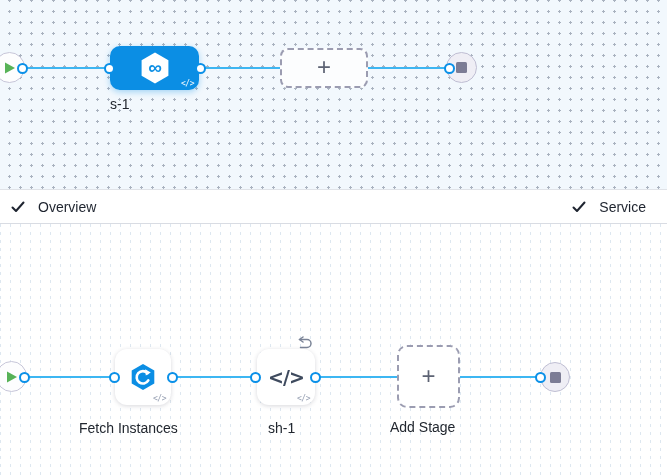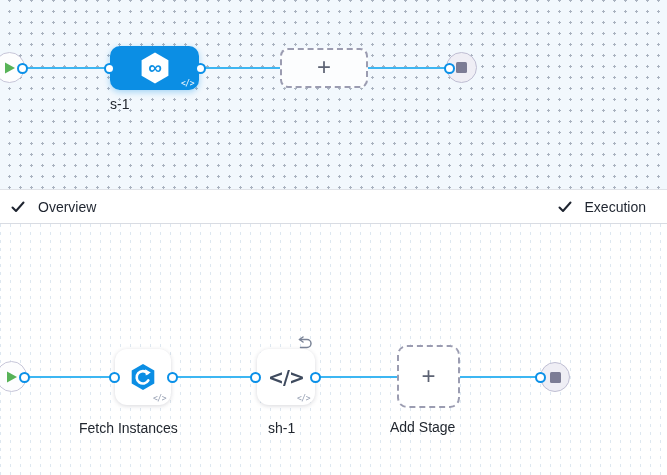--- a/index.html
+++ b/index.html
@@ -131,21 +131,21 @@
     <svg width="14" height="12" viewBox="0 0 14 12">
       <path d="M1.5 6.5 L5 10 L12.5 1.5" stroke="#1e2430" stroke-width="2" fill="none" stroke-linecap="round" stroke-linejoin="round"></path>
     </svg>
     <span>Overview</span>
 
   </div>
   <div class="tab">
     <svg width="14" height="12" viewBox="0 0 14 12">
       <path d="M1.5 6.5 L5 10 L12.5 1.5" stroke="#1e2430" stroke-width="2" fill="none" stroke-linecap="round" stroke-linejoin="round"></path>
     </svg>
-    <span>Execution</span>
+    <span>Service</span>
 
   </div>
 </div>
 
 <div class="canvas-bottom">
   <div class="edge" style="left:22px; top:151.5px; width:520px;"></div>
 
   <div class="terminal start" style="left:-4px; top:137px;">
     <svg width="13" height="14" viewBox="0 0 13 14">
       <polygon points="2,1.5 12,7 2,12.5" fill="#57b257"></polygon>

